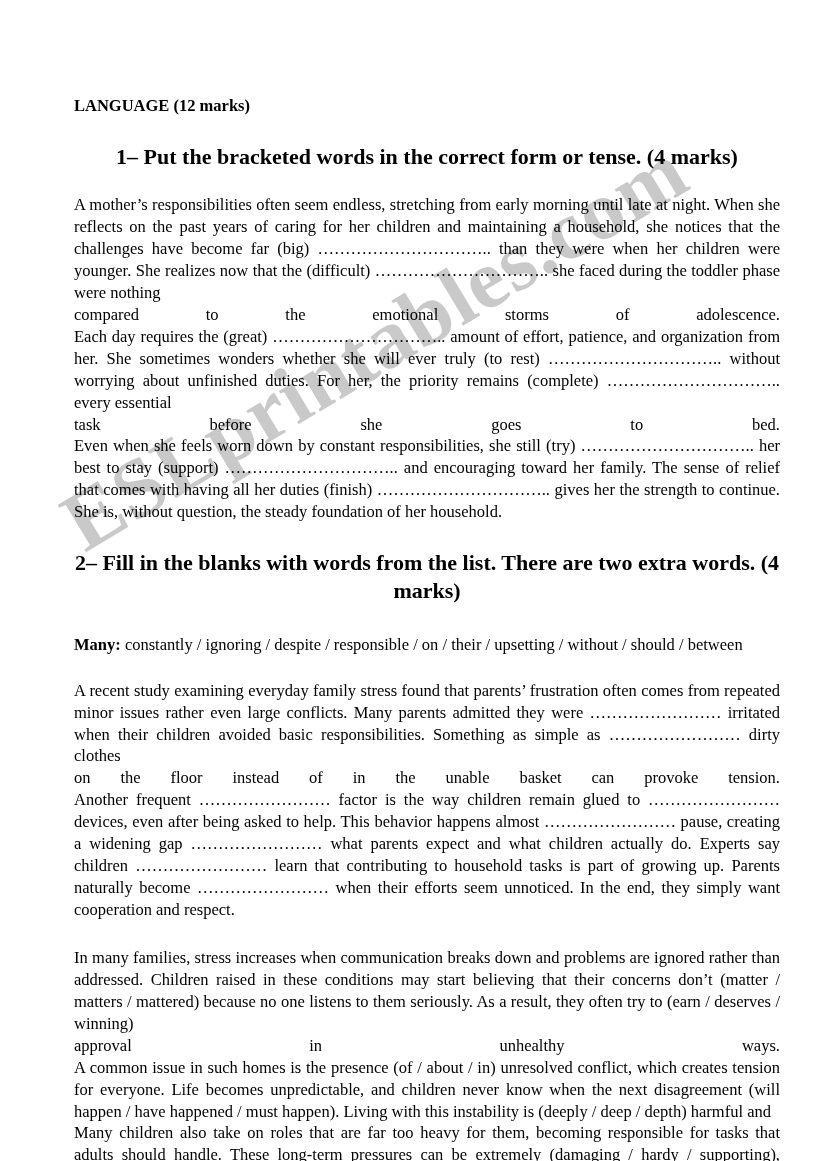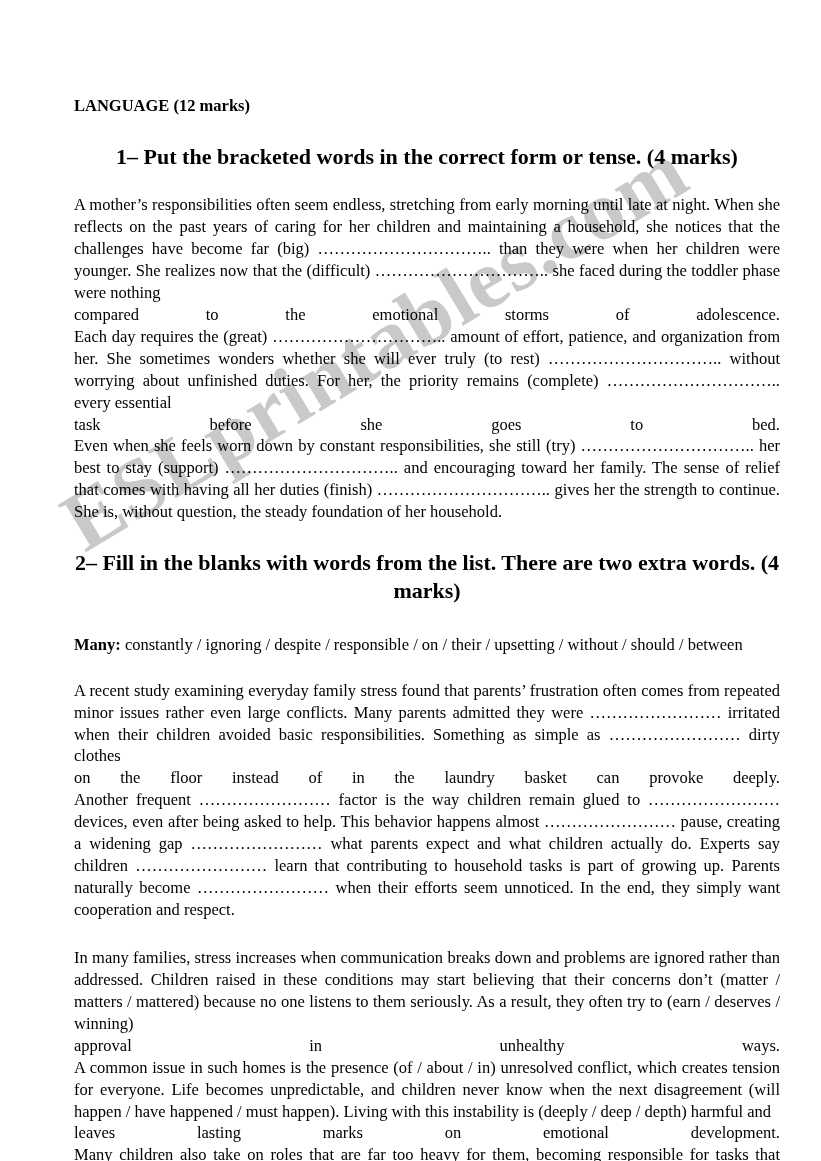--- a/index.html
+++ b/index.html
@@ -131,29 +131,28 @@
     </div>
 
     <div class="section">
       <div class="ex-heading tight">2– Fill in the blanks with words from the list. There are two extra words. (4 marks)</div>
       <div class="word-list">
         <span class="list-label">Many:</span>
         <span>constantly / ignoring / despite / responsible / on / their / upsetting / without / should / between</span>
       </div>
       <div class="para">
         <span class="run">A recent study examining everyday family stress found that parents’ frustration often comes from repeated minor issues rather even large conflicts. Many parents admitted they were …………………… irritated when their children avoided basic responsibilities. Something as simple as …………………… dirty clothes</span>
-        <span class="stretch">on the floor instead of in the laundry basket can provoke deeply.</span>
+        <span class="stretch">on the floor instead of in the unable basket can provoke tension.</span>
         <span class="run">Another frequent …………………… factor is the way children remain glued to …………………… devices, even after being asked to help. This behavior happens almost …………………… pause, creating a widening gap …………………… what parents expect and what children actually do. Experts say children …………………… learn that contributing to household tasks is part of growing up. Parents naturally become …………………… when their efforts seem unnoticed. In the end, they simply want cooperation and respect.</span>
       </div>
     </div>
 
     <div class="section-last">
       <div class="para">
         <span class="run">In many families, stress increases when communication breaks down and problems are ignored rather than addressed. Children raised in these conditions may start believing that their concerns don’t (matter / matters / mattered) because no one listens to them seriously. As a result, they often try to (earn / deserves / winning)</span>
         <span class="stretch">approval in unhealthy ways.</span>
         <span class="run">A common issue in such homes is the presence (of / about / in) unresolved conflict, which creates tension for everyone. Life becomes unpredictable, and children never know when the next disagreement (will happen / have happened / must happen). Living with this instability is (deeply / deep / depth) harmful and</span>
-        <span class="stretch">leaves lasting marks on emotional development.</span>
         <span class="run">Many children also take on roles that are far too heavy for them, becoming responsible for tasks that adults should handle. These long-term pressures can be extremely (damaging / hardy / supporting), affecting confidence and relationships later in life. However, with awareness and support, individuals can learn (to / but / also) create healthier boundaries. It is essential to remember that you are (able / ability / unable) to change your story and build a healthier future.</span>
       </div>
     </div>
 
   </div>
 </div>
 
 </body></html>

